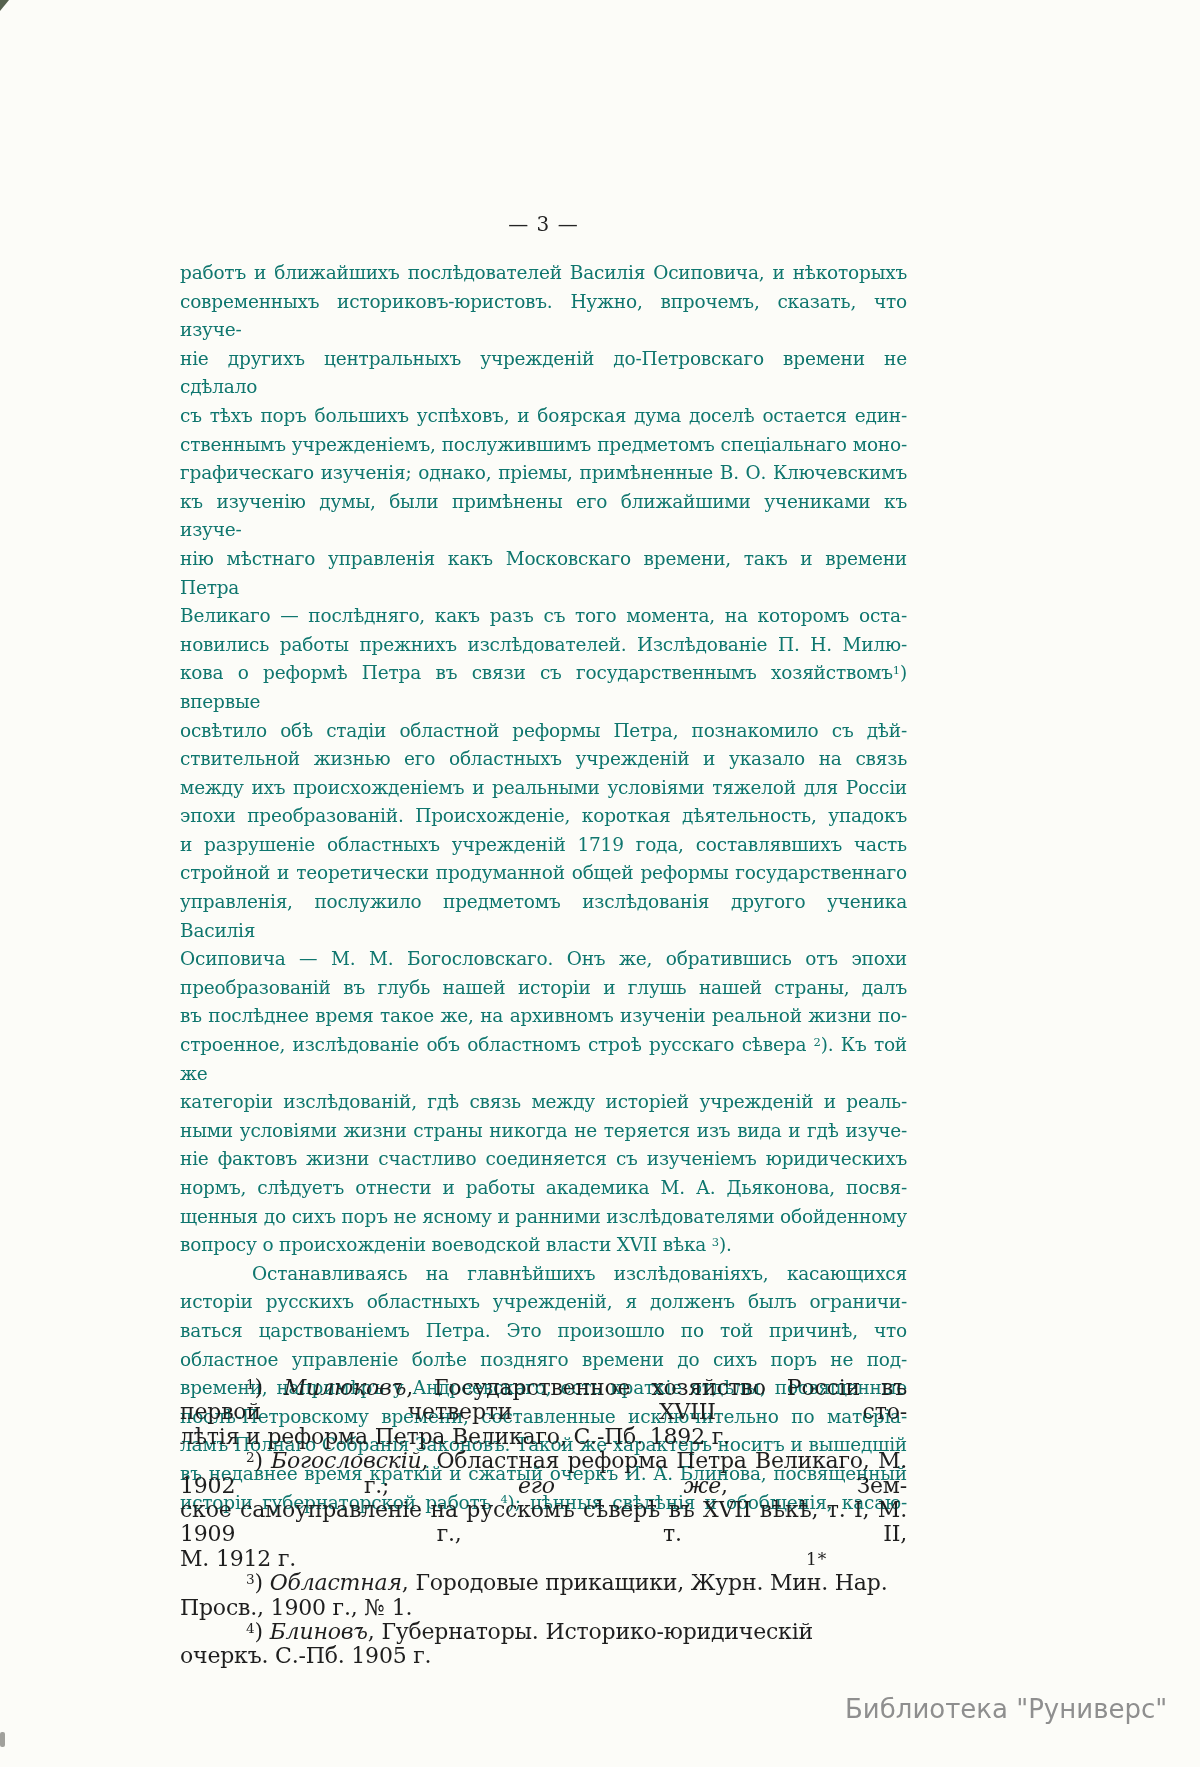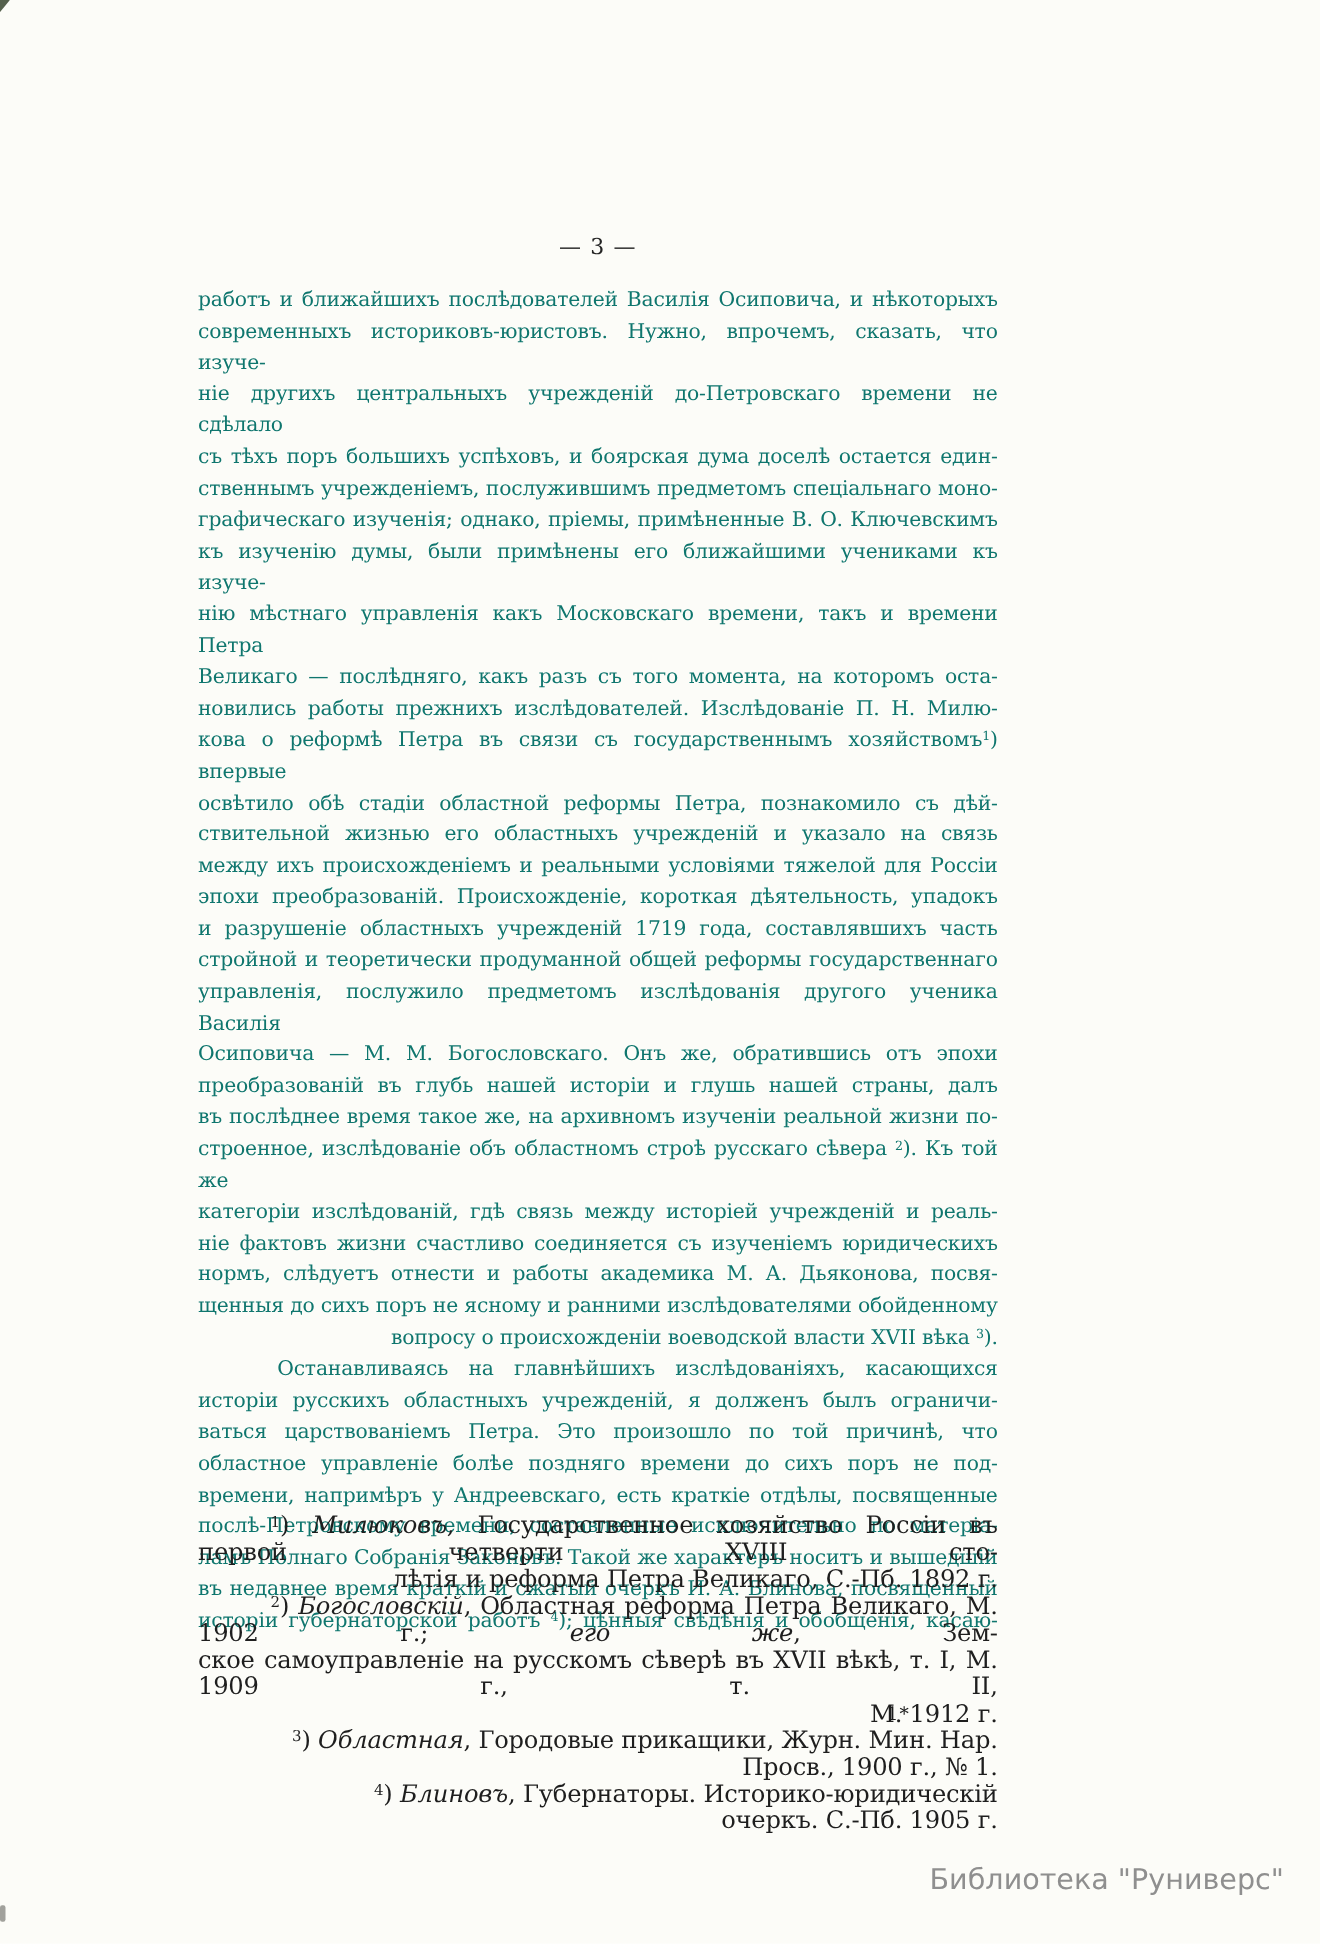--- a/index.html
+++ b/index.html
@@ -16,21 +16,21 @@
     text-align:center;font-size:20px;letter-spacing:1px;color:#242424;
   }
   .body-block{
     position:absolute;left:180px;top:259px;width:727px;
     font-size:18.5px;line-height:28.6px;letter-spacing:-0.2px;color:#0f766e;
   }
   .fn-block{
     position:absolute;left:180px;top:1376px;width:727px;
     font-size:22px;line-height:24.4px;letter-spacing:-0.2px;color:#1e1e1e;
   }
-  .bline,.fline{text-align:right;white-space:normal;overflow:visible;}
+  .bline,.fline{text-align:left;white-space:normal;overflow:visible;}
   .just{text-align:justify;text-align-last:justify;}
   sup{font-size:0.62em;line-height:0;position:relative;top:-0.45em;vertical-align:baseline;}
   em{font-style:italic;}
   .sig{
     position:absolute;left:806px;top:1549px;
     font-size:17px;color:#1c1c1c;letter-spacing:1px;
   }
   .watermark{
     position:absolute;left:845px;top:1694px;
     font-family:"DejaVu Sans", sans-serif;
@@ -72,20 +72,21 @@
       <div class="bline just"><span>между ихъ происхожденіемъ и реальными условіями тяжелой для Россіи</span></div>
       <div class="bline just"><span>эпохи преобразованій. Происхожденіе, короткая дѣятельность, упадокъ</span></div>
       <div class="bline just"><span>и разрушеніе областныхъ учрежденій 1719 года, составлявшихъ часть</span></div>
       <div class="bline just"><span>стройной и теоретически продуманной общей реформы государственнаго</span></div>
       <div class="bline just"><span>управленія, послужило предметомъ изслѣдованія другого ученика Василія</span></div>
       <div class="bline just"><span>Осиповича — М. М. Богословскаго. Онъ же, обратившись отъ эпохи</span></div>
       <div class="bline just"><span>преобразованій въ глубь нашей исторіи и глушь нашей страны, далъ</span></div>
       <div class="bline just"><span>въ послѣднее время такое же, на архивномъ изученіи реальной жизни по-</span></div>
       <div class="bline just"><span>строенное, изслѣдованіе объ областномъ строѣ русскаго сѣвера </span><sup>2</sup><span>). Къ той же</span></div>
       <div class="bline just"><span>категоріи изслѣдованій, гдѣ связь между исторіей учрежденій и реаль-</span></div>
+      <div class="bline just"><span>ными условіями жизни страны никогда не теряется изъ вида и гдѣ изуче-</span></div>
       <div class="bline just"><span>ніе фактовъ жизни счастливо соединяется съ изученіемъ юридическихъ</span></div>
       <div class="bline just"><span>нормъ, слѣдуетъ отнести и работы академика М. А. Дьяконова, посвя-</span></div>
       <div class="bline just"><span>щенныя до сихъ поръ не ясному и ранними изслѣдователями обойденному</span></div>
       <div class="bline"><span>вопросу о происхожденіи воеводской власти XVII вѣка </span><sup>3</sup><span>).</span></div>
       <div class="bline just" style="text-indent: 72px;"><span>Останавливаясь на главнѣйшихъ изслѣдованіяхъ, касающихся</span></div>
       <div class="bline just"><span>исторіи русскихъ областныхъ учрежденій, я долженъ былъ ограничи-</span></div>
       <div class="bline just"><span>ваться царствованіемъ Петра. Это произошло по той причинѣ, что</span></div>
       <div class="bline just"><span>областное управленіе болѣе поздняго времени до сихъ поръ не под-</span></div>
       <div class="bline just"><span>времени, напримѣръ у Андреевскаго, есть краткіе отдѣлы, посвященные</span></div>
       <div class="bline just"><span>послѣ-Петровскому времени, составленные исключительно по матеріа-</span></div>

